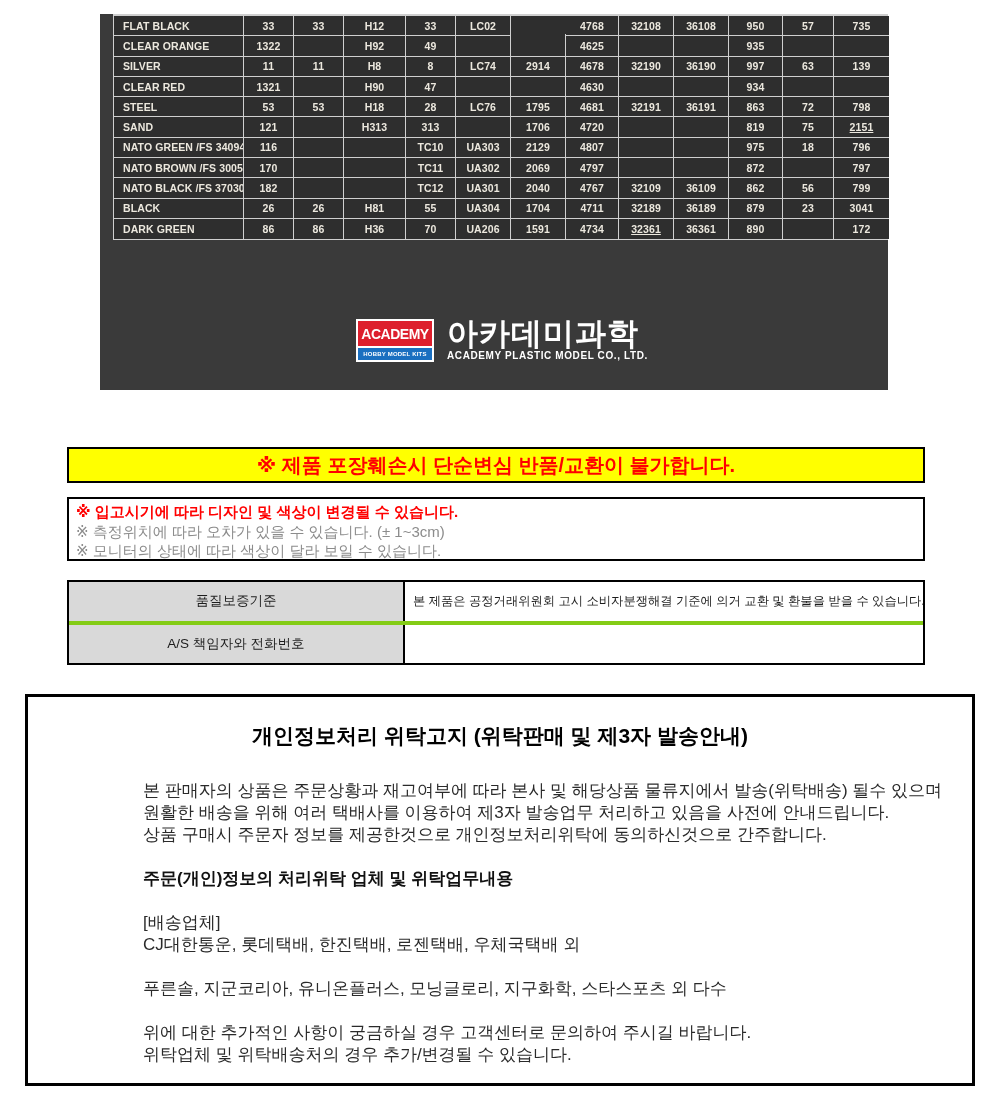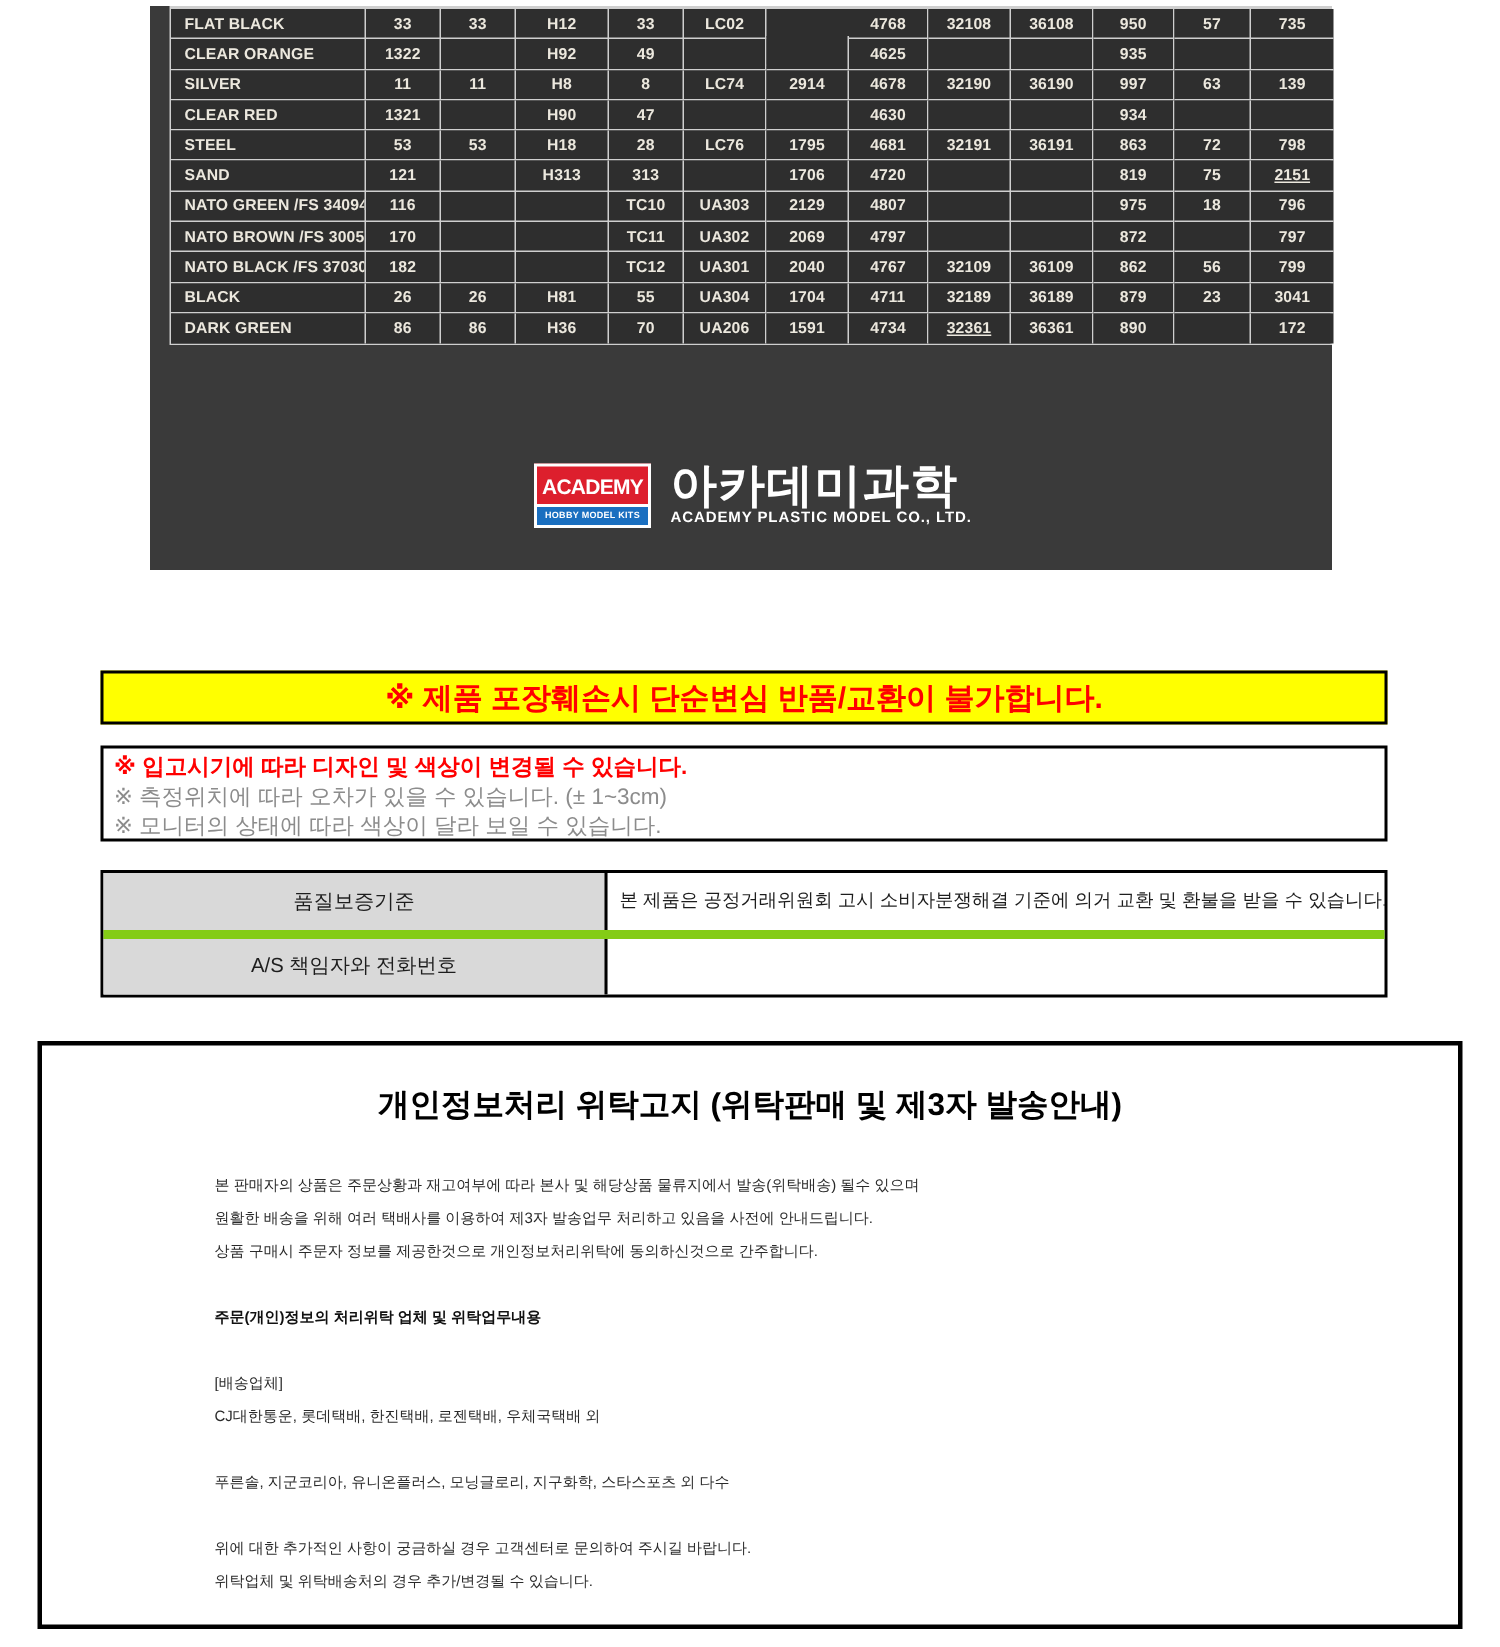--- a/index.html
+++ b/index.html
@@ -5,21 +5,21 @@
   * { margin: 0; padding: 0; box-sizing: border-box; }
   html, body { background: #ffffff; }
   body {
     width: 1000px; height: 1098px;
     position: relative;
     font-family: "Liberation Sans", "DejaVu Sans", sans-serif;
   }
 
   
   .dark-panel {
-    position: absolute; left: 100px; top: 4px; width: 788px; height: 376px;
+    position: absolute; left: 100px; top: 14px; width: 788px; height: 376px;
     background: #3a3a3a;
   }
   .paint-table {
     position: absolute; left: 13px; top: 0; width: 775px;
     border: 1px solid #cfcfcf; border-top-width: 2px;
     background: #2e2e2e;
   }
   .paint-row { display: flex; height: 20.3px; }
   .paint-cell {
     flex: 0 0 auto; height: 100%;
@@ -72,21 +72,21 @@
   }
   .notice-line { font-size: 15px; line-height: 19.5px; color: #8c8c8c; white-space: nowrap; }
   .notice-line.em { color: #ff0000; font-weight: bold; }
 
   
   .quality-table {
     position: absolute; left: 67px; top: 580px; width: 858px; height: 85px;
     border: 2px solid #000000; background: #ffffff;
     display: flex; flex-direction: column;
   }
-  .q-row { display: flex; flex: 1; border-bottom: 6px solid #84cc16; }
+  .q-row { display: flex; flex: 1; border-bottom: 4px solid #84cc16; }
   .q-row:last-child { border-bottom: none; }
   .q-label {
     flex: 0 0 336px; background: #d9d9d9; border-right: 2px solid #000000;
     display: flex; align-items: center; justify-content: center;
     font-size: 13.5px; color: #1d1d1d;
   }
   .q-value {
     flex: 1; display: flex; align-items: center; padding-left: 8px;
     font-size: 12.3px; color: #1d1d1d; white-space: nowrap; overflow: hidden;
   }
@@ -95,21 +95,21 @@
   .privacy-box {
     position: absolute; left: 25px; top: 694px; width: 950px; height: 392px;
     border: 3px solid #000000; background: #ffffff;
   }
   .privacy-title {
     padding-top: 25px; text-align: center;
     font-size: 21px; font-weight: bold; color: #000000; white-space: nowrap;
   }
   .privacy-body { margin: 30px 30px 0 115px; }
   .p-para { margin-bottom: 22px; }
-  .p-line { font-size: 10px; line-height: 22px; color: #2a2a2a; white-space: nowrap; }
+  .p-line { font-size: 17px; line-height: 22px; color: #2a2a2a; white-space: nowrap; }
   .p-para.bold .p-line { font-weight: bold; color: #111111; }
 </style>
 </head>
 <body>
 
 <section class="dark-panel">
   <div class="paint-table" id="paint-table">
       <div class="paint-row">
         <div class="paint-cell name" style="flex-basis: 130px;">FLAT BLACK</div>
         <div class="paint-cell" style="flex-basis: 50px;">33</div>

